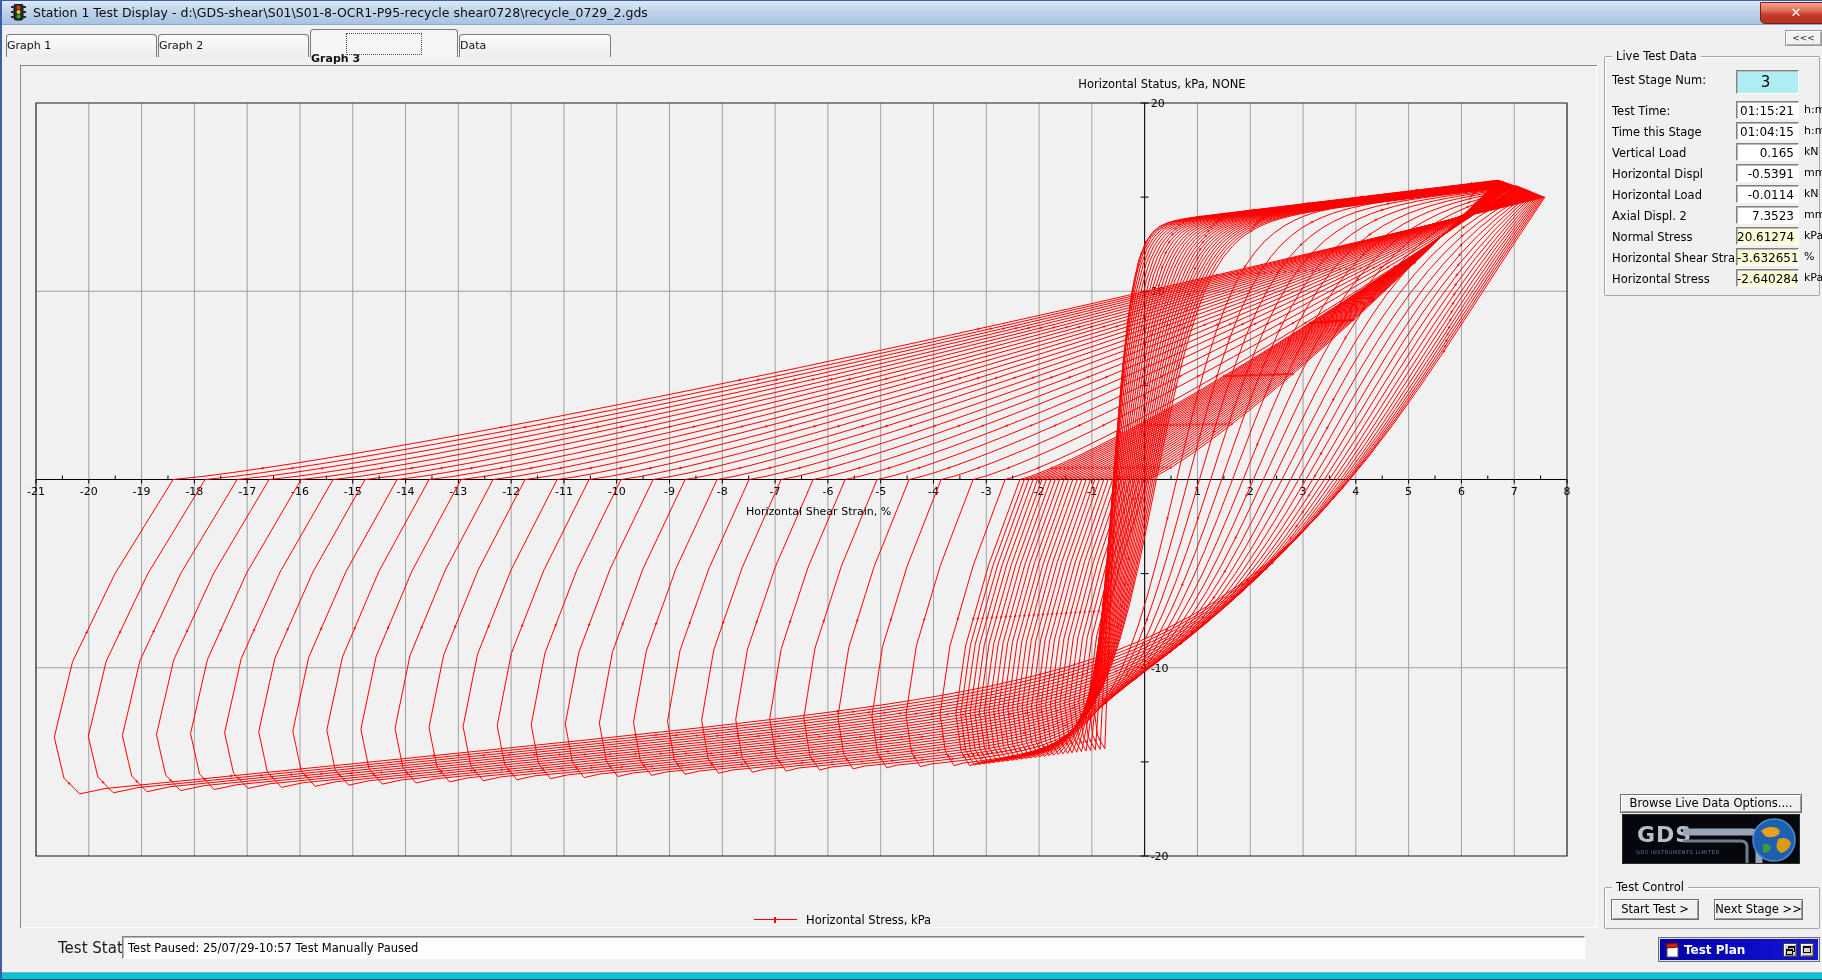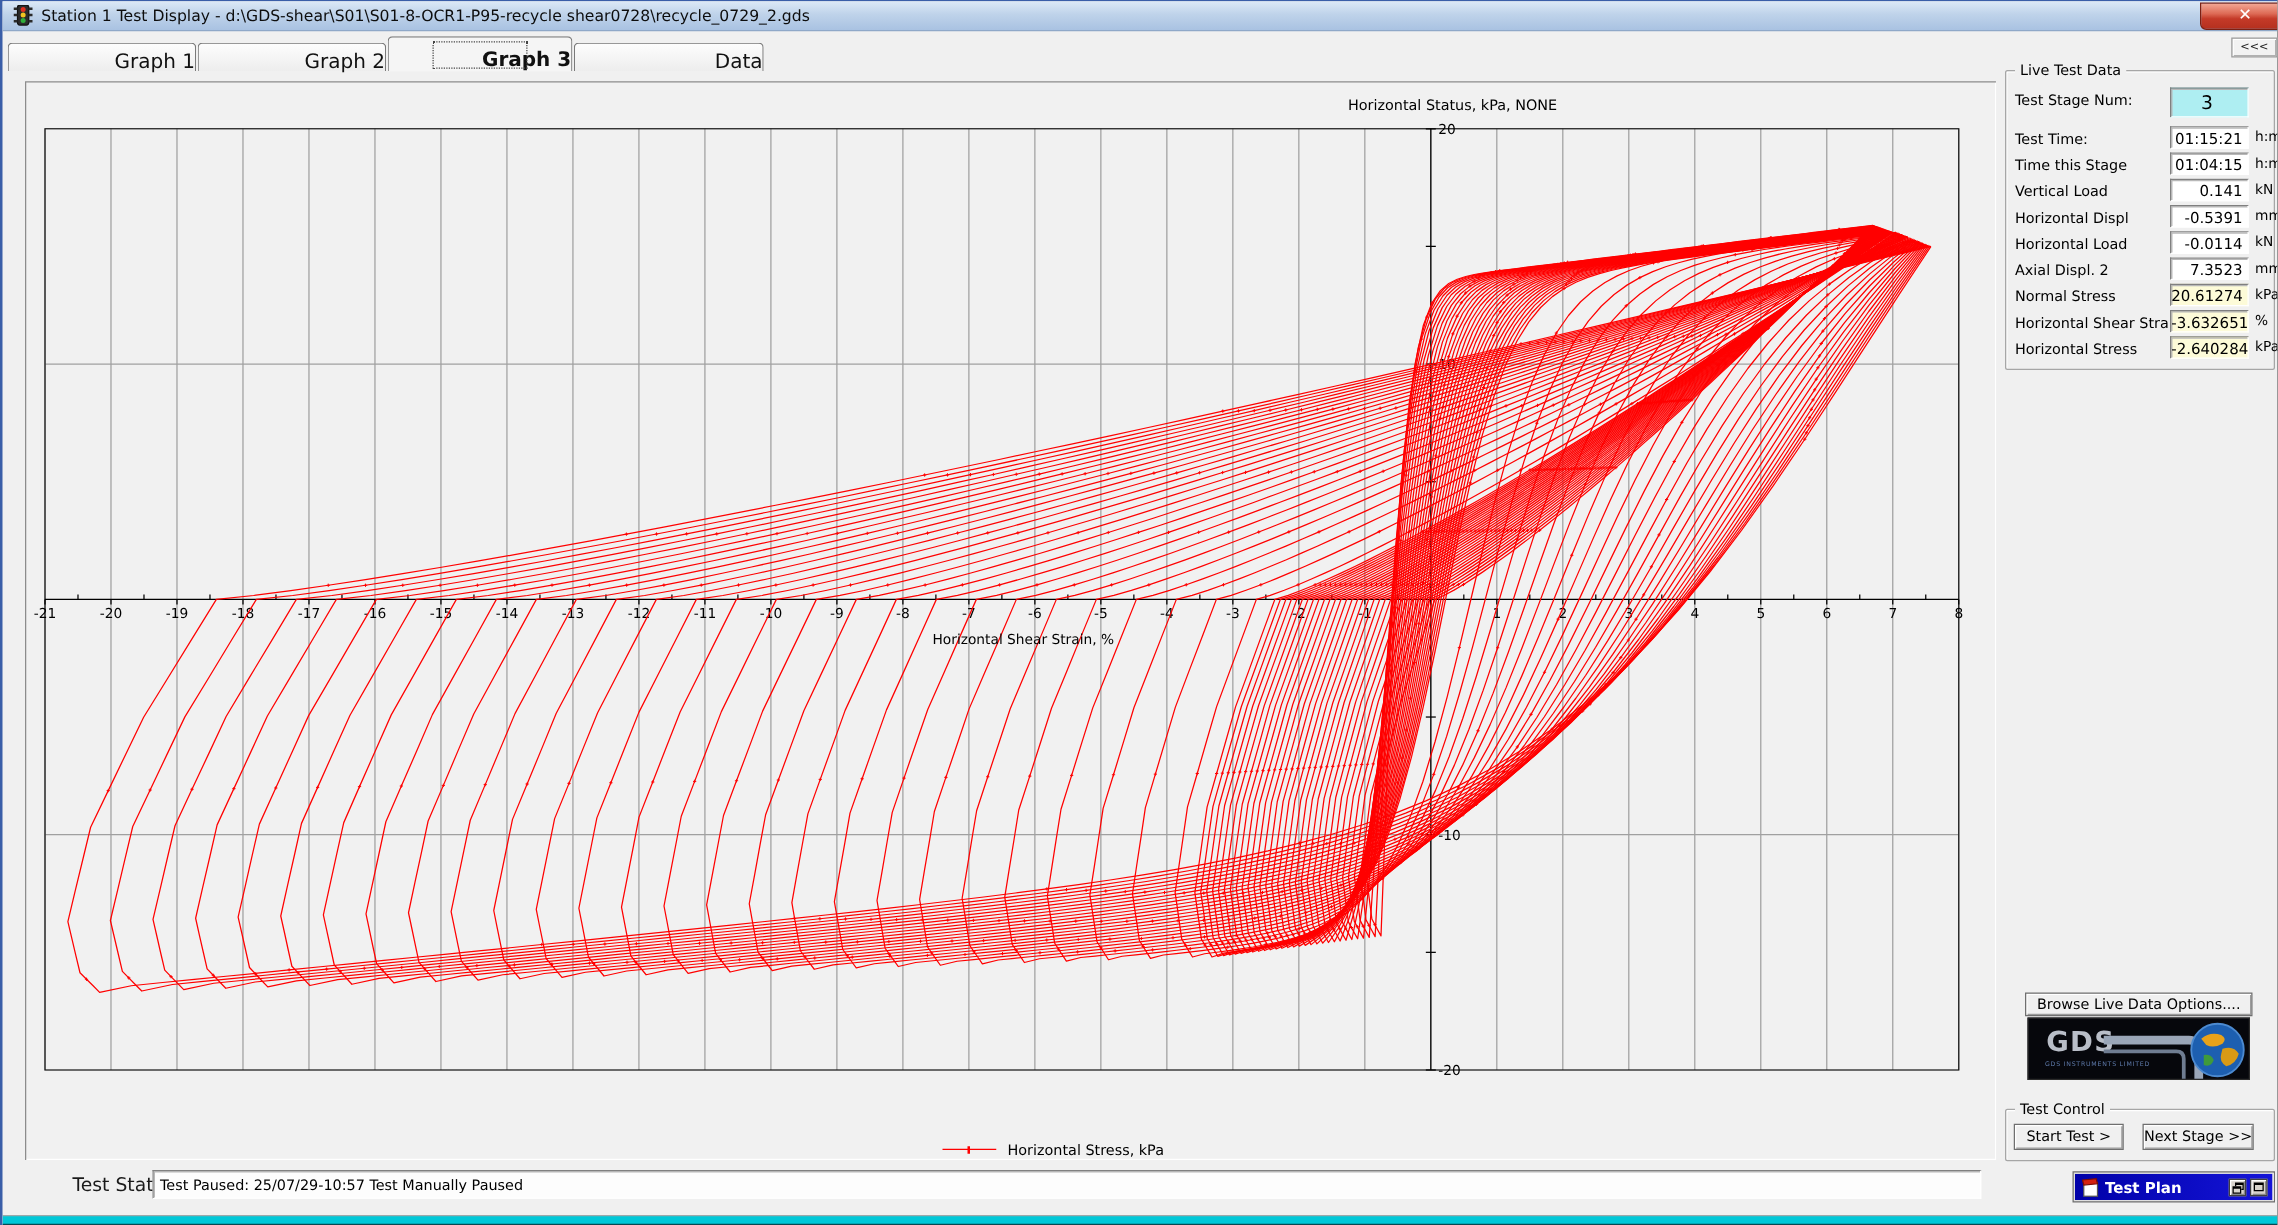--- a/index.html
+++ b/index.html
@@ -20,21 +20,21 @@
   #close-btn {
     position:absolute; right:-10px; top:1px; width:72px; height:22px;
     background:linear-gradient(180deg,#f2a693 0%,#dd6a55 40%,#c43a28 60%,#b5301f 100%);
     border:1px solid #7c1f12; border-radius:0 0 5px 5px; color:#fff;
     font-size:13px; font-weight:bold; text-align:center; line-height:20px; cursor:pointer;
   }
   
   .tab {
     position:absolute; background:linear-gradient(180deg,#fdfdfd,#ededed);
     border:1px solid #7a7a7a; border-bottom:none; border-radius:4px 4px 0 0;
-    font-size:16px; color:#111; text-align:right; cursor:pointer;
+    font-size:11px; color:#111; text-align:left; cursor:pointer;
   }
   .tab .lbl { display:block; margin-top:4px; }
   .tab.active { background:#f5f5f5; font-weight:bold; }
   .tab.active .dot {
     position:absolute; left:36px; right:36px; top:4px; bottom:3px;
     outline:1px dotted #444;
   }
   #collapse-btn {
     position:absolute; left:1783px; top:29px; width:37px; height:16px;
     background:#f2f2f2; border:1px solid #9a9a9a;
@@ -131,21 +131,21 @@
 
   <div id="tabrow">
       <div class="tab" style="left: 4px; width: 151px; top: 33px; height: 23px;">
         <span class="lbl">Graph 1</span>
       </div>
       <div class="tab" style="left: 156px; width: 151px; top: 33px; height: 23px;">
         <span class="lbl">Graph 2</span>
       </div>
       <div class="tab active" style="left: 308px; width: 148px; top: 28px; height: 28px;">
         <span class="dot"></span>
-        <span class="lbl" style="margin-top: 8px;">Graph 3</span>
+        <span class="lbl" style="margin-top: 22px;">Graph 3</span>
       </div>
       <div class="tab" style="left: 457px; width: 152px; top: 33px; height: 23px;">
         <span class="lbl">Data</span>
       </div>
     </div>
   <div id="collapse-btn">&lt;&lt;&lt;</div>
 
   <div id="chart-panel">
     <svg id="chart-svg" width="1577" height="863">
         <line x1="16" y1="38" x2="16" y2="791" stroke="#a0a0a0" stroke-width="1"></line>
@@ -362,21 +362,21 @@
           <div class="ltd-field">01:15:21</div>
           <span class="ltd-unit">h:m:s</span>
         </div>
         <div class="ltd-row" style="top: 65px;">
           <span class="ltd-label">Time this Stage</span>
           <div class="ltd-field">01:04:15</div>
           <span class="ltd-unit">h:m:s</span>
         </div>
         <div class="ltd-row" style="top: 86px;">
           <span class="ltd-label">Vertical Load</span>
-          <div class="ltd-field">0.141</div>
+          <div class="ltd-field">0.165</div>
           <span class="ltd-unit">kN</span>
         </div>
         <div class="ltd-row" style="top: 107px; padding-left: 12px;">
           <span class="ltd-label">Horizontal Displ</span>
           <div class="ltd-field">-0.5391</div>
           <span class="ltd-unit">mm</span>
         </div>
         <div class="ltd-row" style="top: 128px;">
           <span class="ltd-label">Horizontal Load</span>
           <div class="ltd-field">-0.0114</div>

